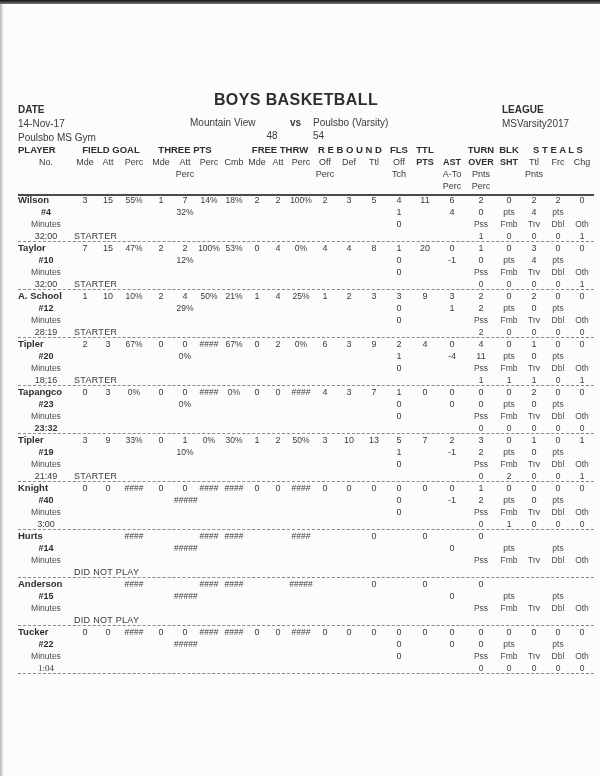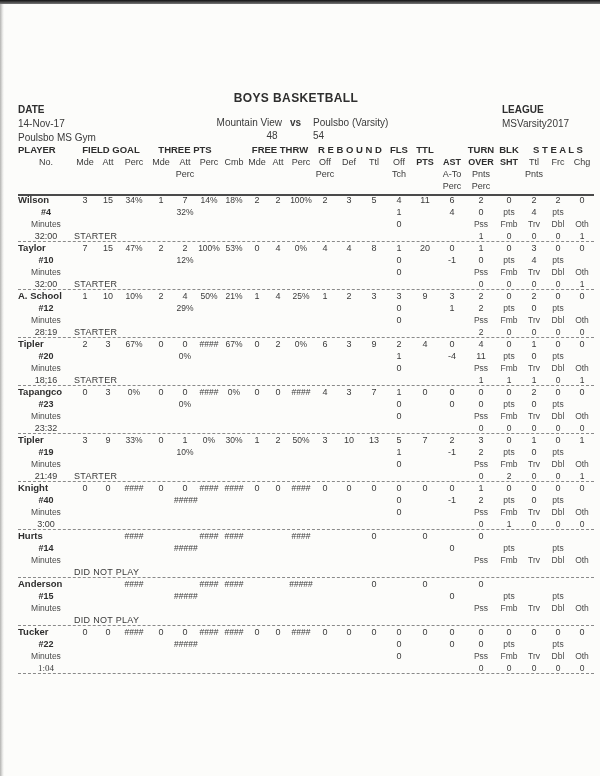--- a/index.html
+++ b/index.html
@@ -14,28 +14,28 @@
     background:#fcfcfa;color:#3a3a3a;overflow:hidden;
   }
   .scan-topbar{position:absolute;top:0;left:0;width:600px;height:4px;
     background:linear-gradient(#121212,#777);}
   .scan-leftedge{position:absolute;top:4px;left:0;width:4px;height:772px;
     background:linear-gradient(to right,#b3b3b1,#e6e6e4 60%,rgba(252,252,250,0));}
   
   .title{position:absolute;top:74px;left:0;width:600px;text-align:center;
     font-size:15px;font-weight:bold;color:#2e2e2e;font-variant:small-caps;letter-spacing:.4px;}
   .subtitle{position:absolute;top:91px;left:0;width:592px;text-align:center;
-    font-size:12px;font-weight:bold;color:#2e2e2e;letter-spacing:.4px;}
+    font-size:16px;font-weight:bold;color:#2e2e2e;letter-spacing:.4px;}
   .meta{position:absolute;font-size:10px;line-height:14px;color:#3a3a3a;}
   .meta .lab{font-weight:bold;color:#2e2e2e;}
   .meta-date{top:103px;left:18px;}
   .meta-league{top:103px;left:502px;}
   .matchup{position:absolute;top:117px;left:0;width:600px;height:28px;font-size:10px;}
   .matchup span{position:absolute;white-space:nowrap;}
-  .mu-home{left:190px;width:92px;text-align:right;}
+  .mu-home{left:190px;width:92px;}
   .mu-vs{left:290px;font-weight:bold;}
   .mu-away{left:313px;}
   .mu-hs{left:258px;top:13px;width:28px;text-align:center;}
   .mu-as{left:313px;top:13px;}
   
   .grid{display:grid;
     grid-template-columns:56px 22px 24px 28px 26px 22px 26px 24px 22px 20px 26px 22px 26px 24px 26px 26px 28px 30px 26px 24px 24px 24px;}
   .thead{position:absolute;top:144px;left:18px;width:576px;
     grid-template-rows:12px 12px 12px 12px;
     border-bottom:2px solid #4a4a4a;padding-bottom:2px;}
@@ -126,21 +126,21 @@
 
     <div class="hc" style="grid-row:4;grid-column:17">Perc</div>
     <div class="hc" style="grid-row:4;grid-column:18">Perc</div>
   </div>
 
   <div class="rows" id="rows-host">
       <div class="grid block">
         <div class="cell name" style="grid-area: 1 / 1;">Wilson</div>
         <div class="cell" style="grid-area: 1 / 2;">3</div>
         <div class="cell" style="grid-area: 1 / 3;">15</div>
-        <div class="cell pc" style="grid-area: 1 / 4;">34%</div>
+        <div class="cell pc" style="grid-area: 1 / 4;">55%</div>
         <div class="cell" style="grid-area: 1 / 5;">1</div>
         <div class="cell" style="grid-area: 1 / 6;">7</div>
         <div class="cell pc" style="grid-area: 1 / 7;">14%</div>
         <div class="cell pc" style="grid-area: 1 / 8;">18%</div>
         <div class="cell" style="grid-area: 1 / 9;">2</div>
         <div class="cell" style="grid-area: 1 / 10;">2</div>
         <div class="cell pc" style="grid-area: 1 / 11;">100%</div>
         <div class="cell" style="grid-area: 1 / 12;">2</div>
         <div class="cell" style="grid-area: 1 / 13;">3</div>
         <div class="cell" style="grid-area: 1 / 14;">5</div>
@@ -344,21 +344,21 @@
         <div class="cell lbl" style="grid-area: 2 / 19;">pts</div>
         <div class="cell" style="grid-area: 2 / 20;">0</div>
         <div class="cell lbl" style="grid-area: 2 / 21;">pts</div>
         <div class="cell lbl" style="grid-area: 3 / 1;">Minutes</div>
         <div class="cell" style="grid-area: 3 / 15;">0</div>
         <div class="cell lbl" style="grid-area: 3 / 18;">Pss</div>
         <div class="cell lbl" style="grid-area: 3 / 19;">Fmb</div>
         <div class="cell lbl" style="grid-area: 3 / 20;">Trv</div>
         <div class="cell lbl" style="grid-area: 3 / 21;">Dbl</div>
         <div class="cell lbl" style="grid-area: 3 / 22;">Oth</div>
-        <div class="cell time" style="grid-area: 4 / 1;">23:32</div>
+        <div class="cell time" style="grid-area: 4 / 1; font-weight: bold;">23:32</div>
         <div class="cell status" style="grid-area: 4 / 2 / auto / span 5;"></div>
         <div class="cell sm" style="grid-area: 4 / 18;">0</div>
         <div class="cell sm" style="grid-area: 4 / 19;">0</div>
         <div class="cell sm" style="grid-area: 4 / 20;">0</div>
         <div class="cell sm" style="grid-area: 4 / 21;">0</div>
         <div class="cell sm" style="grid-area: 4 / 22;">0</div>
       </div>
       <div class="grid block">
         <div class="cell name" style="grid-area: 1 / 1;">Tipler</div>
         <div class="cell" style="grid-area: 1 / 2;">3</div>

